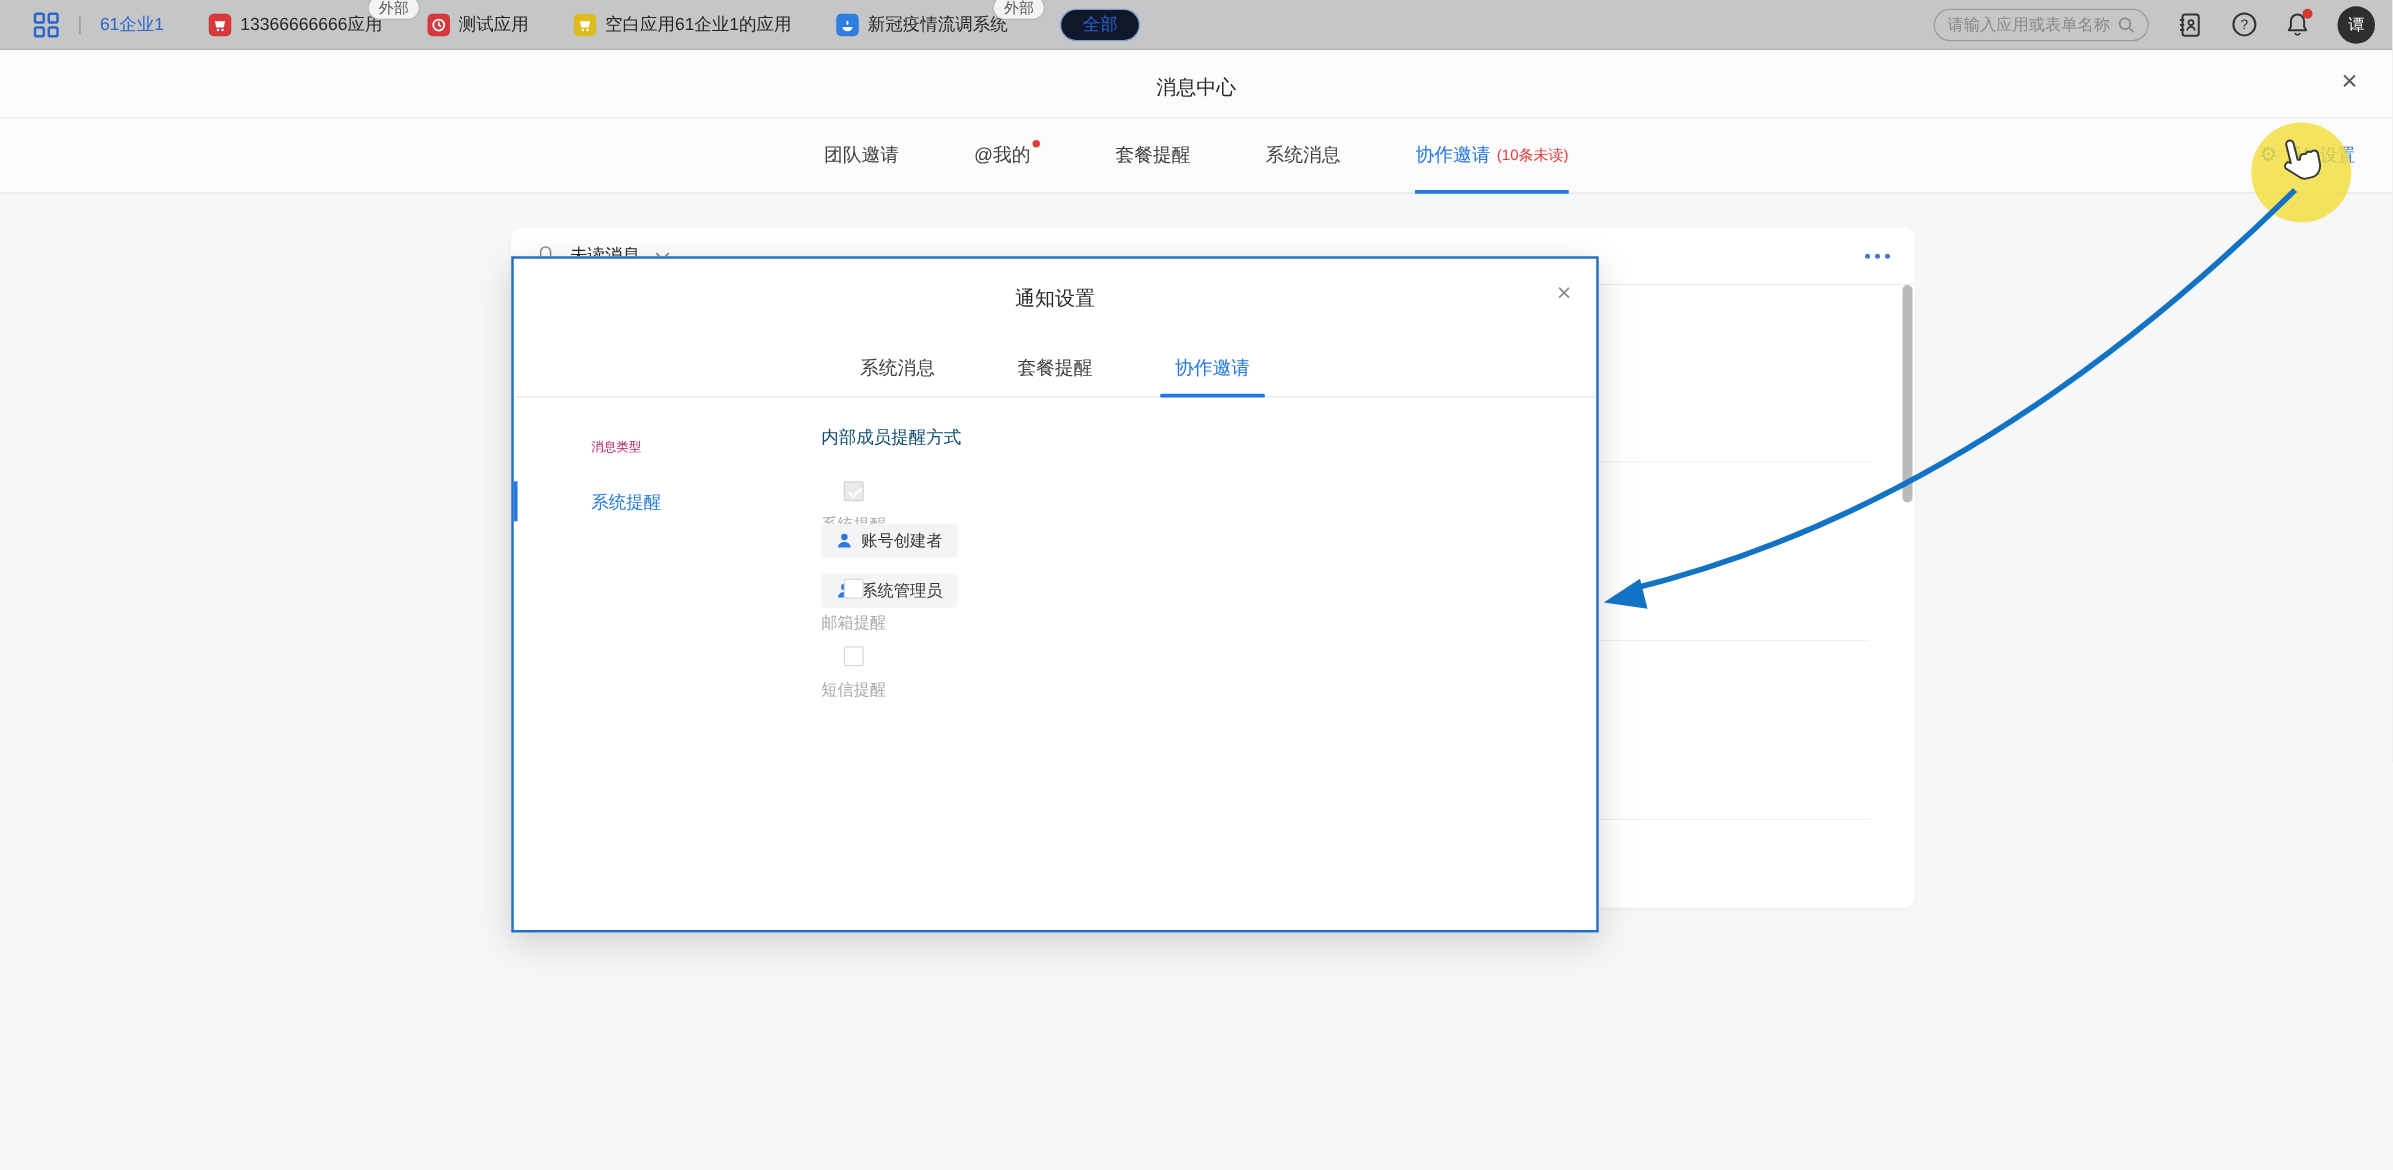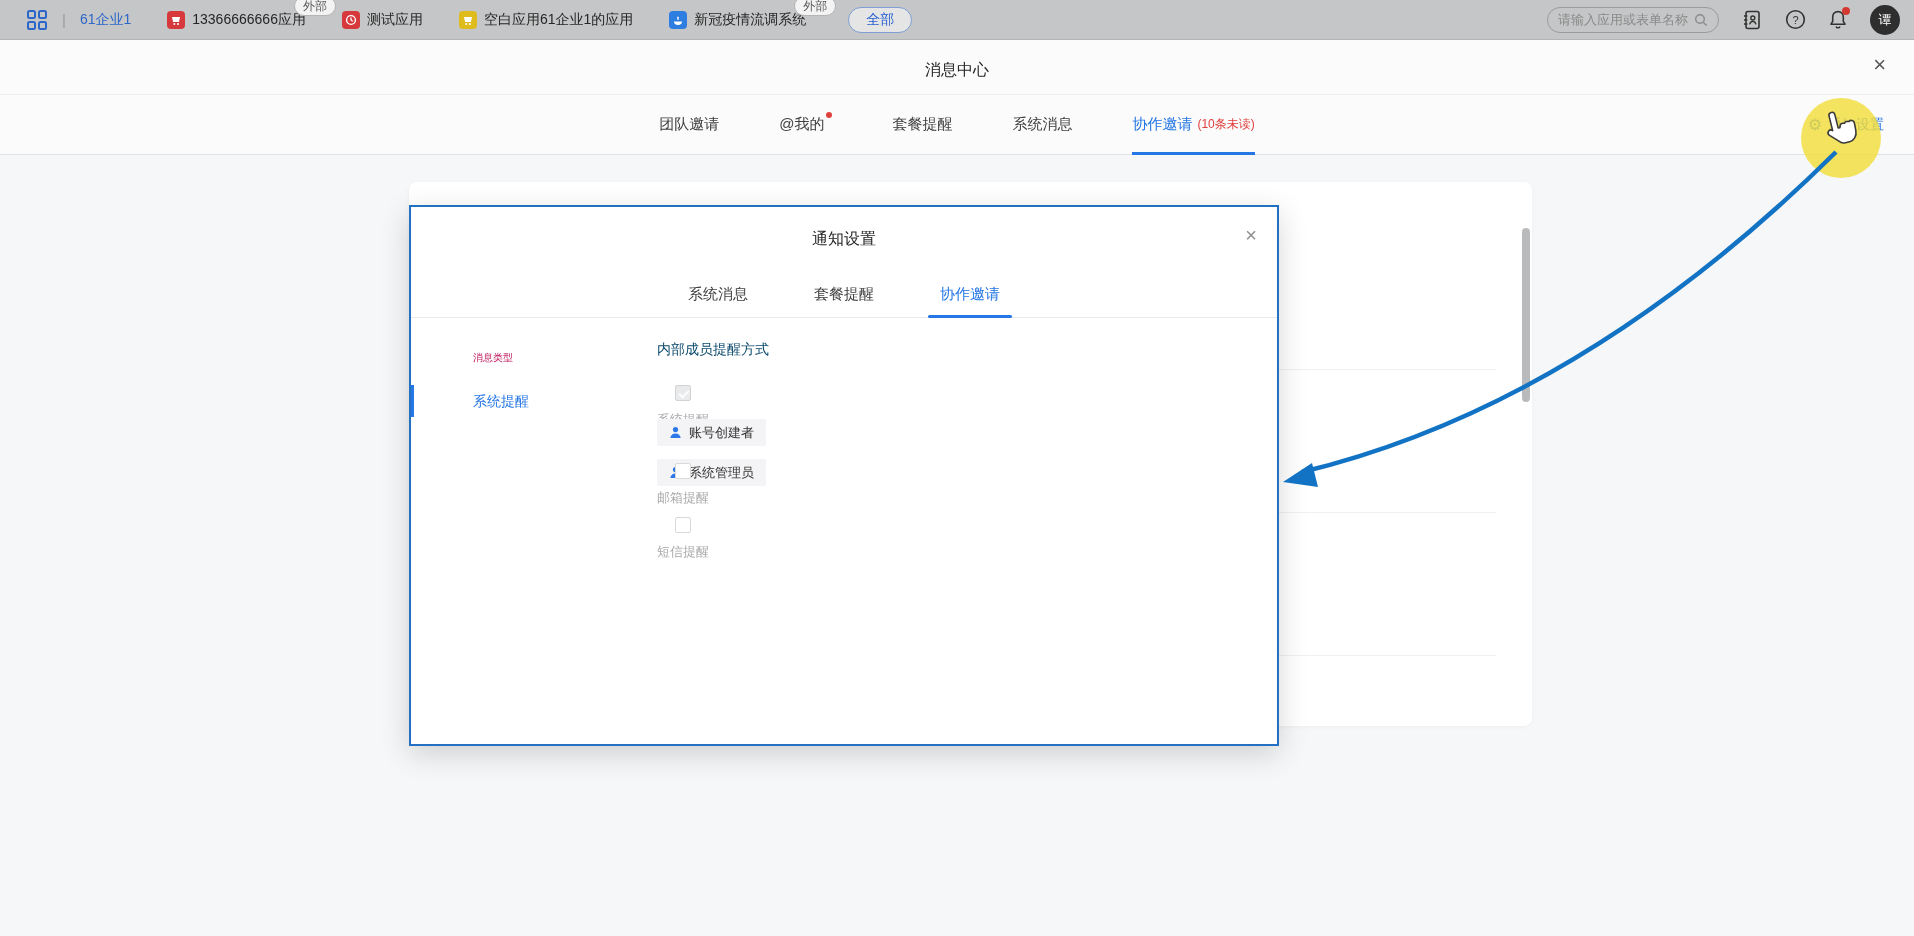--- a/index.html
+++ b/index.html
@@ -21,21 +21,21 @@
   .app-tab { position:relative; display:flex; align-items:center; margin-left:36px; cursor:pointer; white-space:nowrap; }
   .app-ico { width:18px; height:18px; border-radius:4px; margin-right:7px; position:relative; flex:0 0 auto; }
   .app-ico svg { position:absolute; inset:3px; }
   .app-label { font-size:14px; color:#262626;text-align:right; }
   .ext-badge {
     position:absolute; top:-15px; right:-30px; background:#f3f3f3; border:1px solid #b4b4b4;
     color:#595959; font-size:12px; line-height:18px; padding:0 8px; border-radius:10px; z-index:2;
   }
   .all-pill {
     margin-left:42px; padding:3px 17px; border-radius:14px; border:1px solid #7e9fd6;
-    background:#e5e5e5; color:#2a62d0; font-size:14px; cursor:pointer; white-space:nowrap;
+    background:#0f172a; color:#2a62d0; font-size:14px; cursor:pointer; white-space:nowrap;
   }
   .tb-right { margin-left:auto; display:flex; align-items:center; gap:22px; }
   .search-box {
     width:172px; height:26px; border:1px solid #9b9b9b; border-radius:13px;
     display:flex; align-items:center; padding:0 10px; cursor:text;
   }
   .search-ph { flex:1; font-size:13px; color:#8a8a8a; white-space:nowrap; overflow:hidden; }
   .tb-icon { position:relative; cursor:pointer; display:flex; }
   .bell-dot { position:absolute; right:-2px; top:-2px; width:8px; height:8px; border-radius:50%; background:#d53a32; }
   .avatar {
@@ -235,20 +235,37 @@
         <span class="tab-badge">(10条未读)</span>
       </div>
     </div>
     <div class="settings-btn">
       <span class="gear">⚙</span>
       <span>通知设置</span>
     </div>
   </div>
 
   <div class="panel">
+    <div class="panel-head">
+      <svg width="15" height="17" viewBox="0 0 15 17">
+        <path d="M7.5 1.6c-2.5 0-4 1.9-4 4.3v3.8L2.3 12h10.4l-1.2-2.3V5.9c0-2.4-1.5-4.3-4-4.3z" fill="none" stroke="#8c8c8c" stroke-width="1.3" stroke-linejoin="round"></path>
+        <path d="M6 14a1.6 1.6 0 0 0 3 0" fill="none" stroke="#8c8c8c" stroke-width="1.2"></path>
+      </svg>
+      <span class="ph-label">未读消息</span>
+      <span class="ph-chev">
+        <svg width="12" height="8" viewBox="0 0 12 8">
+            <path d="M1 1.5 6 6.5 11 1.5" fill="none" stroke="#8c8c8c" stroke-width="1.5"></path>
+          </svg>
+      </span>
+      <span class="more-icon">
+          <i></i>
+          <i></i>
+          <i></i>
+        </span>
+    </div>
     <div class="row-div" style="top:187px"></div>
     <div class="row-div" style="top:330px"></div>
     <div class="row-div" style="top:473px"></div>
     <div class="v-scroll"></div>
   </div>
 
   <div class="modal">
     <div class="modal-title">通知设置</div>
     <div class="modal-close">×</div>
 

